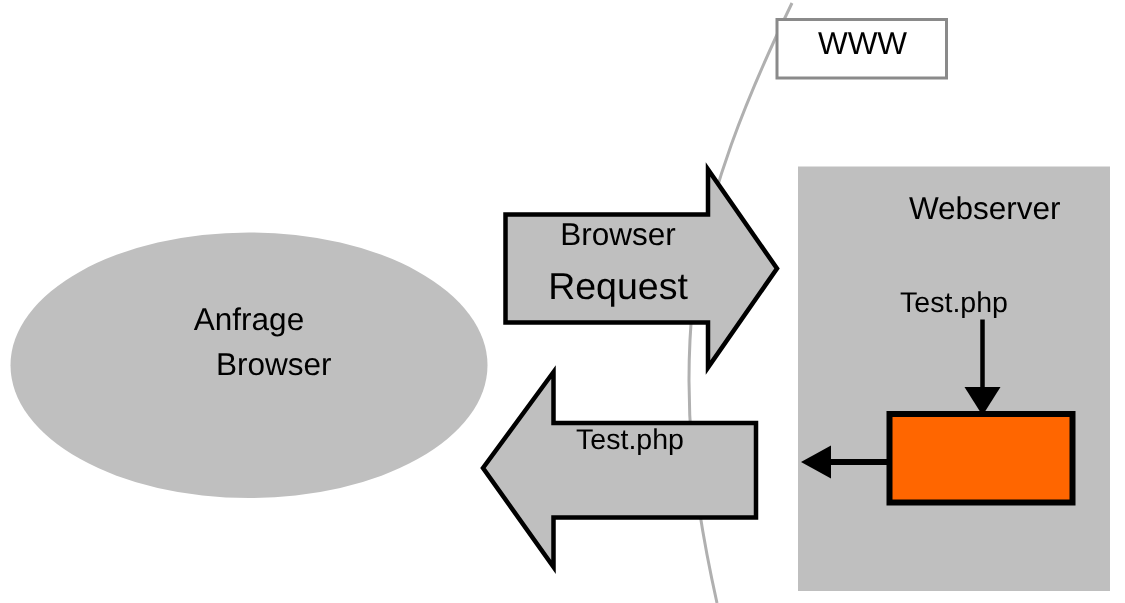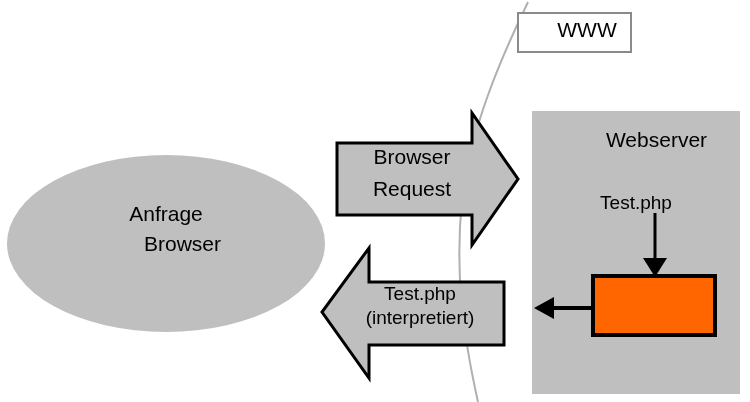--- a/index.html
+++ b/index.html
@@ -40,30 +40,29 @@
     font-size: 21px;
   }
   #client-url {
     left: 7px; top: 261px; width: 318px;
     font-size: 19px;
   }
   
   #www-label {
     left: 520px; top: 19px; width: 110px;
     font-size: 21px;
-    padding-left: 12px;
   }
   
   #request-line1 {
     left: 337px; top: 146px; width: 150px;
     font-size: 21px;
   }
   #request-line2 {
     left: 337px; top: 178px; width: 150px;
-    font-size: 21px;
+    font-size: 25px;
   }
   
   #response-line1 {
     left: 340px; top: 284px; width: 160px;
     font-size: 19px;
   }
   #response-line2 {
     left: 340px; top: 308px; width: 160px;
     font-size: 19px;
   }
@@ -115,20 +114,19 @@
 
 
   <div class="lbl" id="www-label">WWW</div>
 
   <div class="lbl" id="request-line1">Browser</div>
 
   <div class="lbl" id="request-line2">Request</div>
 
   <div class="lbl" id="response-line1">Test.php</div>
 
-  <div class="lbl" id="response-line2">(interpretiert)</div>
 
   <div class="lbl" id="webserver-title">Webserver</div>
 
   <div class="lbl" id="webserver-file">Test.php</div>
 
 
 </div>
 
 </body></html>

